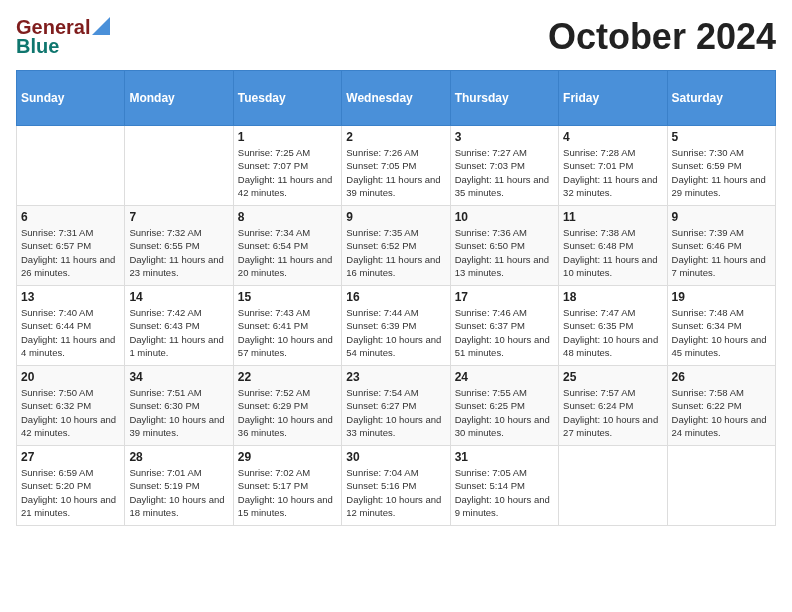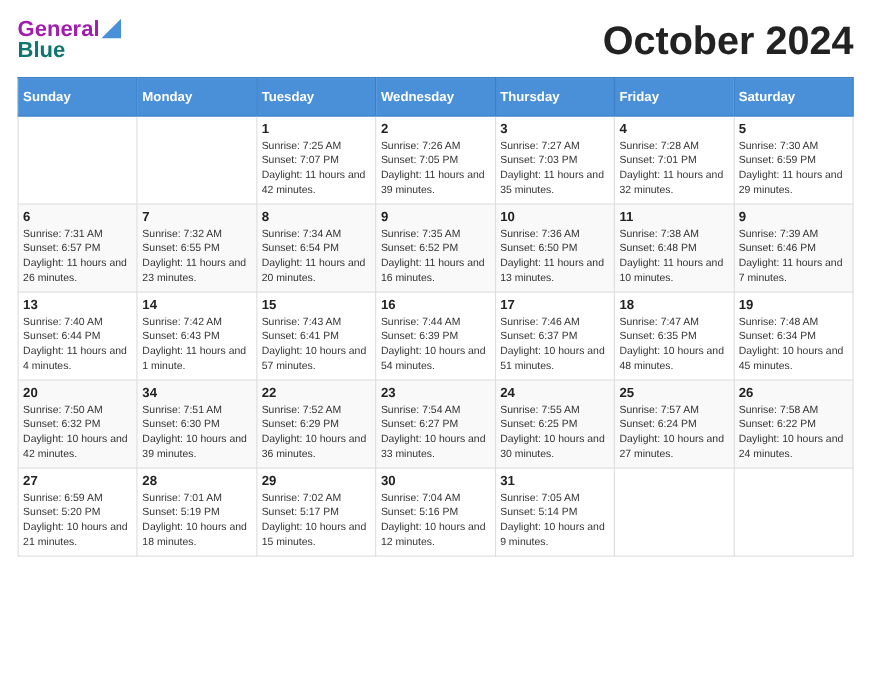--- a/index.html
+++ b/index.html
@@ -41,21 +41,21 @@
     table {
       width: 100%;
       border-collapse: collapse;
       table-layout: fixed;
     }
     thead th {
       background-color: #4a90d9;
       color: #fff;
       font-size: 12px;
       font-weight: bold;
-      padding: 10px 4px;
+      padding: 20px 4px;
       text-align: left;
       border: 1px solid #3a80c9;
     }
     tbody td {
       vertical-align: top;
       border: 1px solid #ddd;
       padding: 4px;
       font-size: 10px;
       color: #333;
       height: 80px;
@@ -77,21 +77,21 @@
       color: #333;
     }
     .empty { background: #fff; }
   </style>
 </head>
 <body>
 
 <div class="header">
   <div class="logo">
     <div class="logo-top">
-      <span style="font-size:20px;font-weight:bold;color:#a21caf;">General</span>
+      <span style="font-size:20px;font-weight:bold;color:#7f1d1d;">General</span>
       <svg width="18" height="18" viewBox="0 0 18 18" style="margin-left:2px;margin-top:-4px;">
         <polygon points="0,18 18,0 18,18" fill="#4a90d9"></polygon>
       </svg>
     </div>
     <span style="font-size:20px;font-weight:bold;color:#0f766e;margin-top:-4px;">Blue</span>
   </div>
   <div class="title-block">
     <h1>October 2024</h1>
   </div>
 </div>

